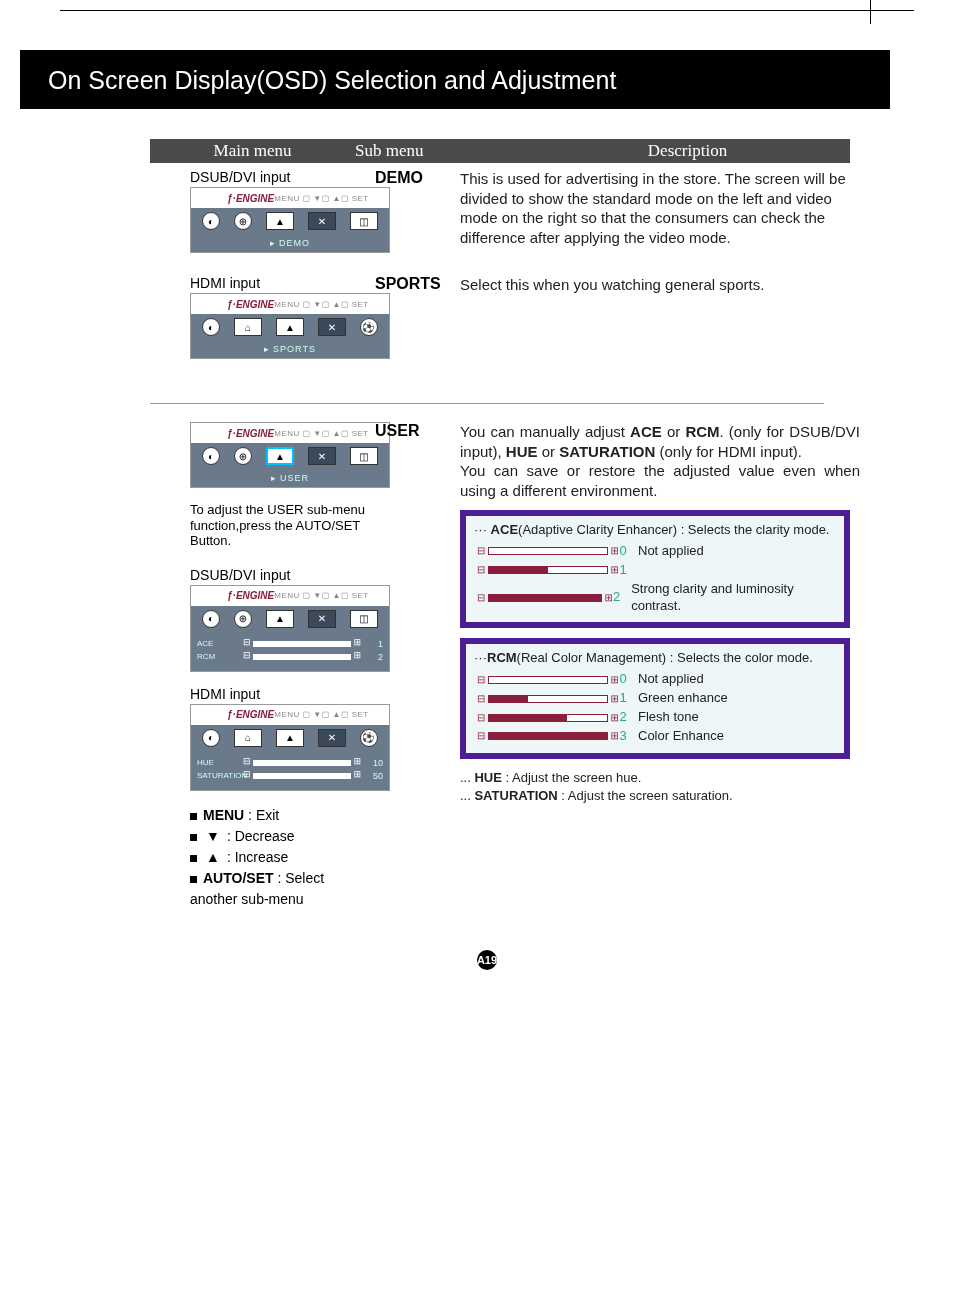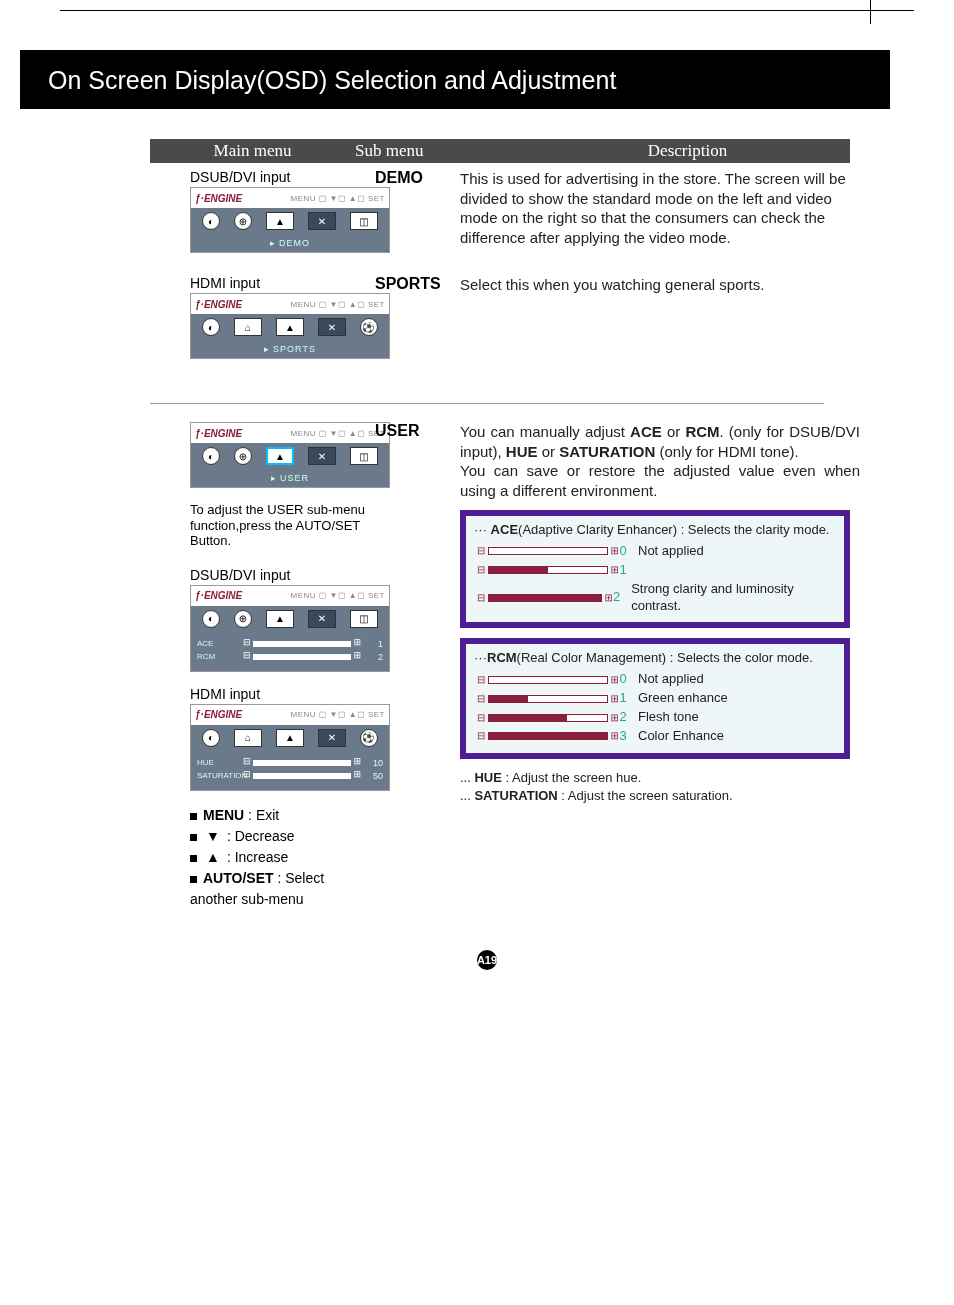--- a/index.html
+++ b/index.html
@@ -63,21 +63,21 @@
     width: 200px;
     margin-bottom: 14px;
     font-size: 0;
   }
   .osd-topbar {
     background: #fff;
     display: flex;
     align-items: center;
     height: 20px;
     padding: 0 4px;
-    justify-content: space-between;
+    margin-left: 32px;
   }
   .osd-engine {
     font-style: italic; font-weight: bold; font-size: 10px; color: #8a1e3d;
   }
   .osd-ctrls { font-size: 8px; color: #888; letter-spacing: 0.5px;}
   .osd-icons {
     background: #6b7a8a;
     display: flex;
     height: 26px;
     align-items: center;
@@ -280,21 +280,21 @@
         <div><span class="sq"></span><span class="arr">▼</span><span> : Decrease</span></div>
         <div><span class="sq"></span><span class="arr">▲</span><span> : Increase</span></div>
         <div><span class="sq"></span><b>AUTO/SET</b><span> : Select another sub-menu</span></div>
       </div>
     </div>
 
     <div class="subcol">USER</div>
 
     <div class="desccol">
       <div style="text-align:justify">
-        <span>You can manually adjust </span><b>ACE</b><span> or </span><b>RCM</b><span>. (only for DSUB/DVI input), </span><b>HUE</b><span> or </span><b>SATURATION</b><span> (only for HDMI tone).</span>
+        <span>You can manually adjust </span><b>ACE</b><span> or </span><b>RCM</b><span>. (only for DSUB/DVI input), </span><b>HUE</b><span> or </span><b>SATURATION</b><span> (only for HDMI input).</span>
       </div>
       <div style="text-align:justify">You can save or restore the adjusted value even when using a different environment.</div>
 
       <div class="infobox" id="ace-infobox">
         <div class="ib-title">··· <b>ACE</b><span>(Adaptive Clarity Enhancer) : Selects the clarity mode.</span></div>
       <div class="ib-row">
             <span class="ib-bar">
               <span class="fill" style="width:0%"></span>
             </span>
             <span class="ib-num">0</span>

